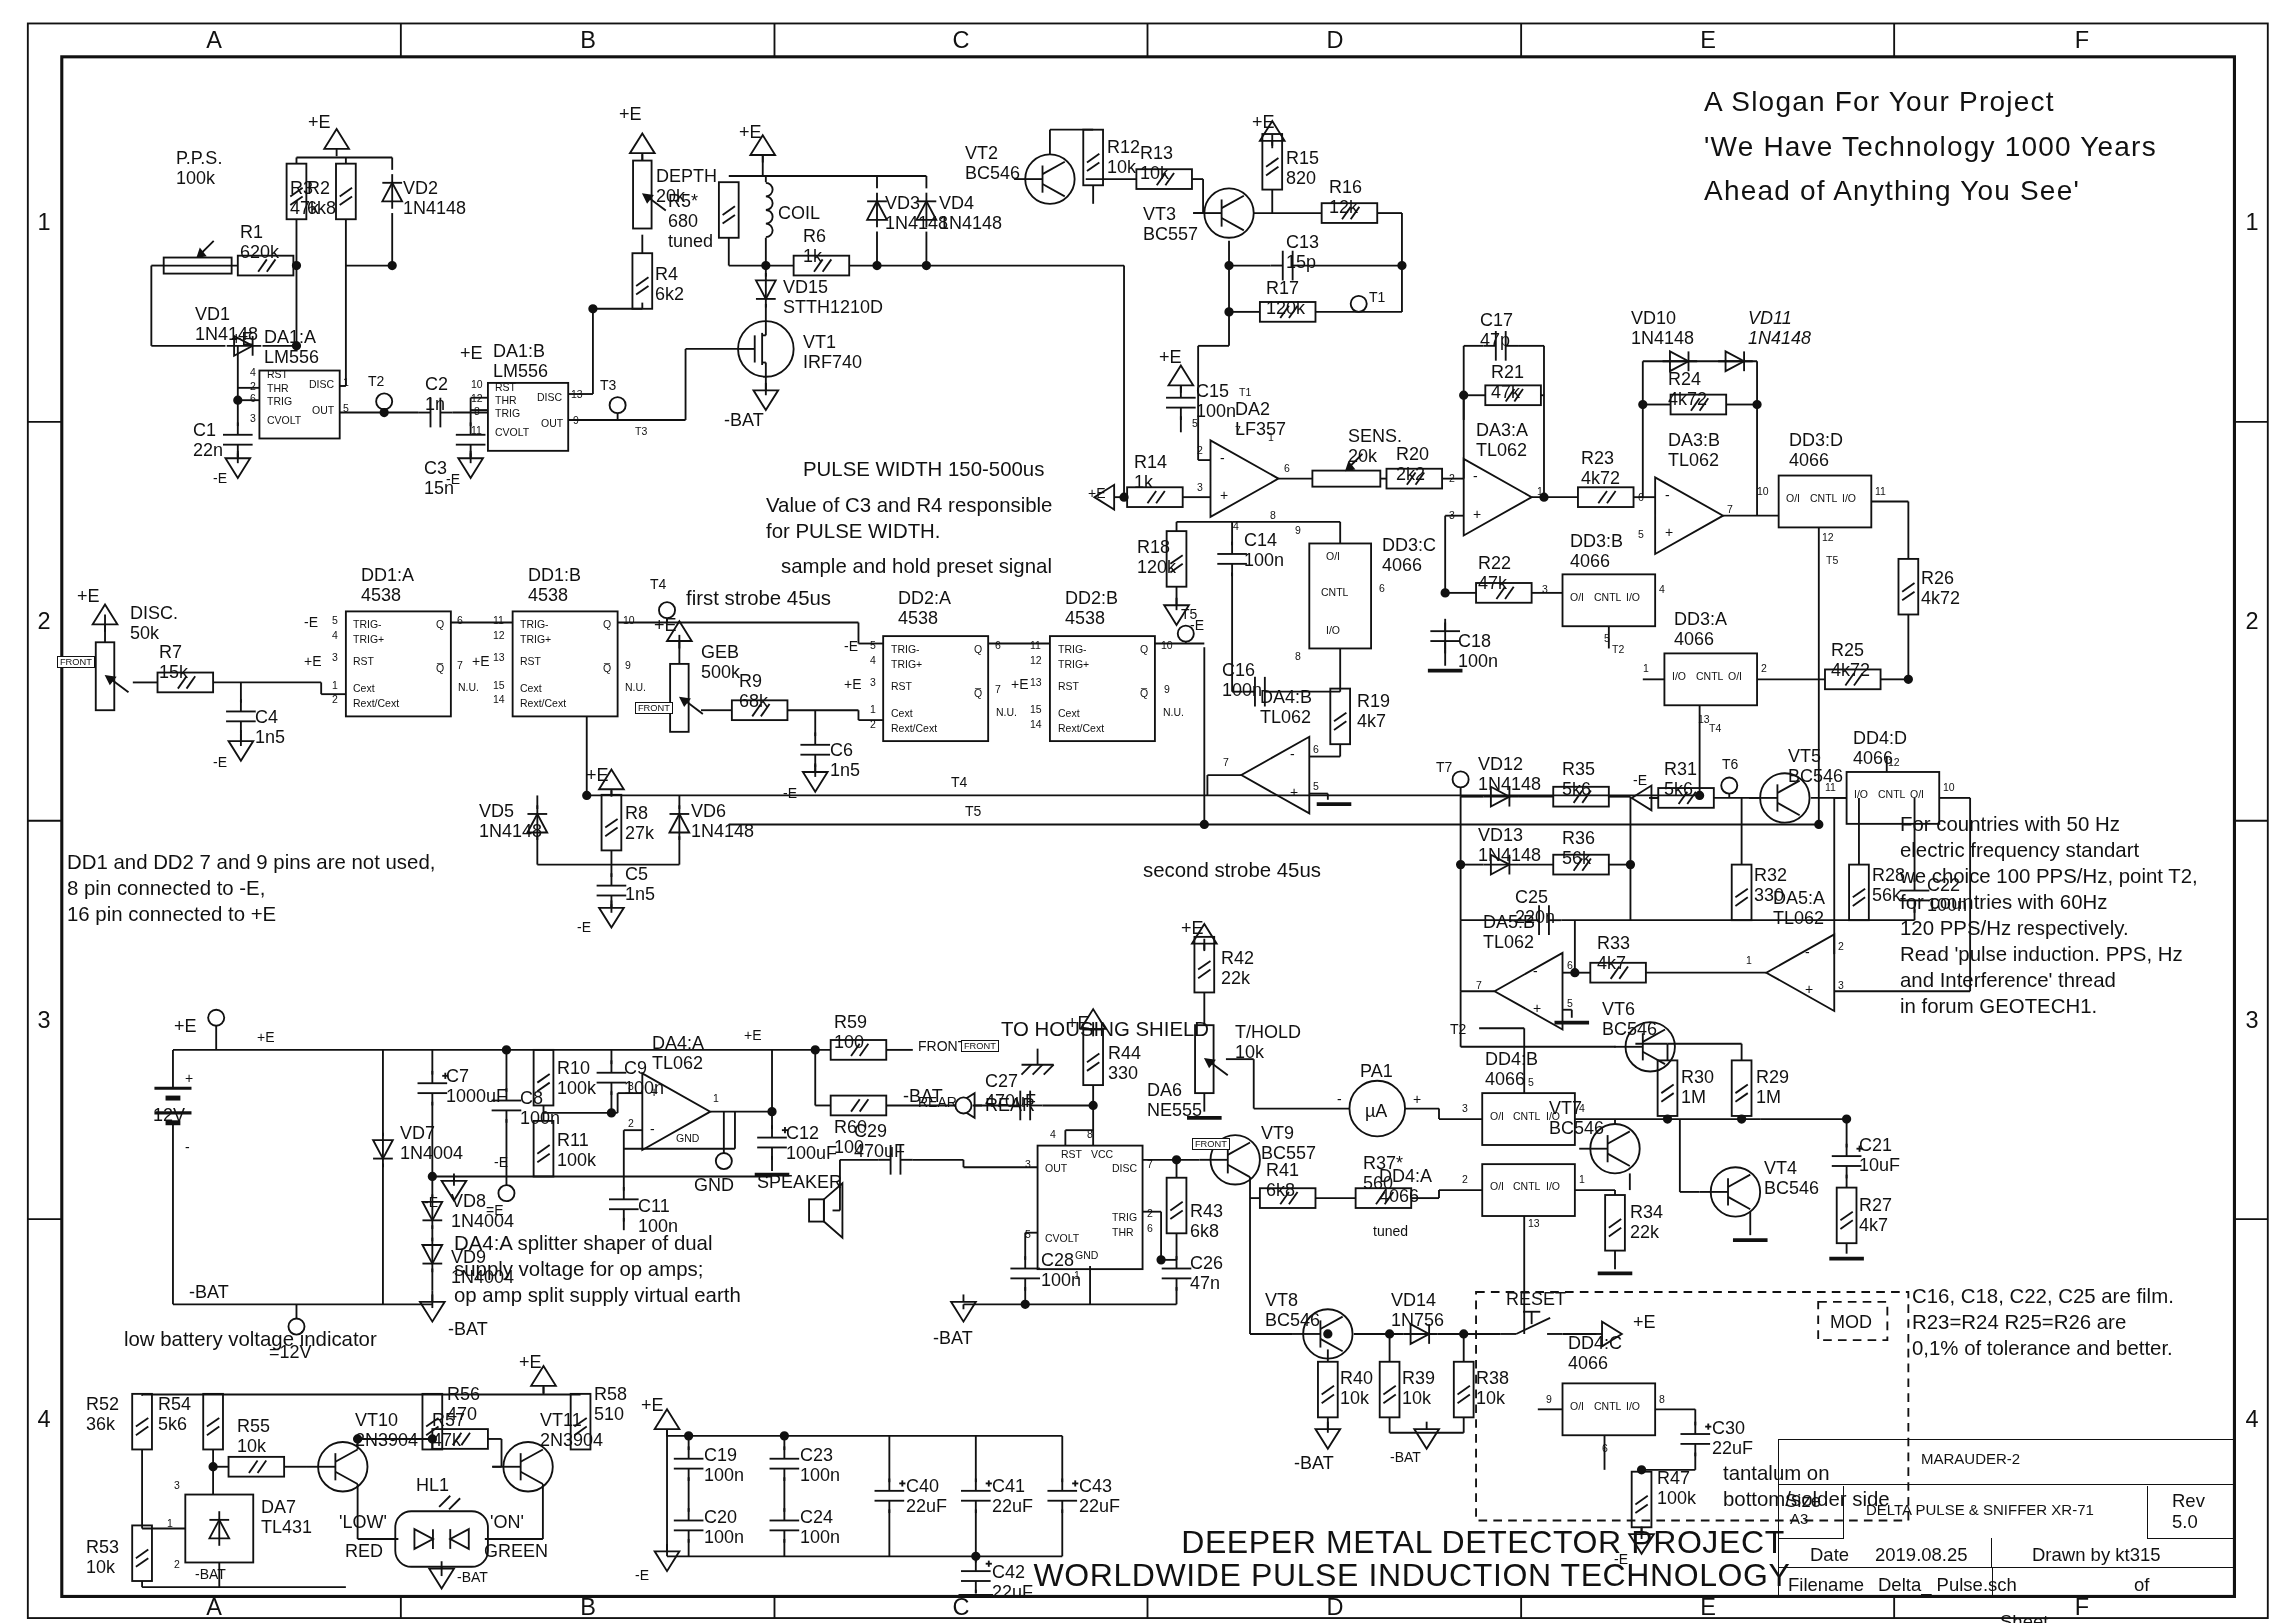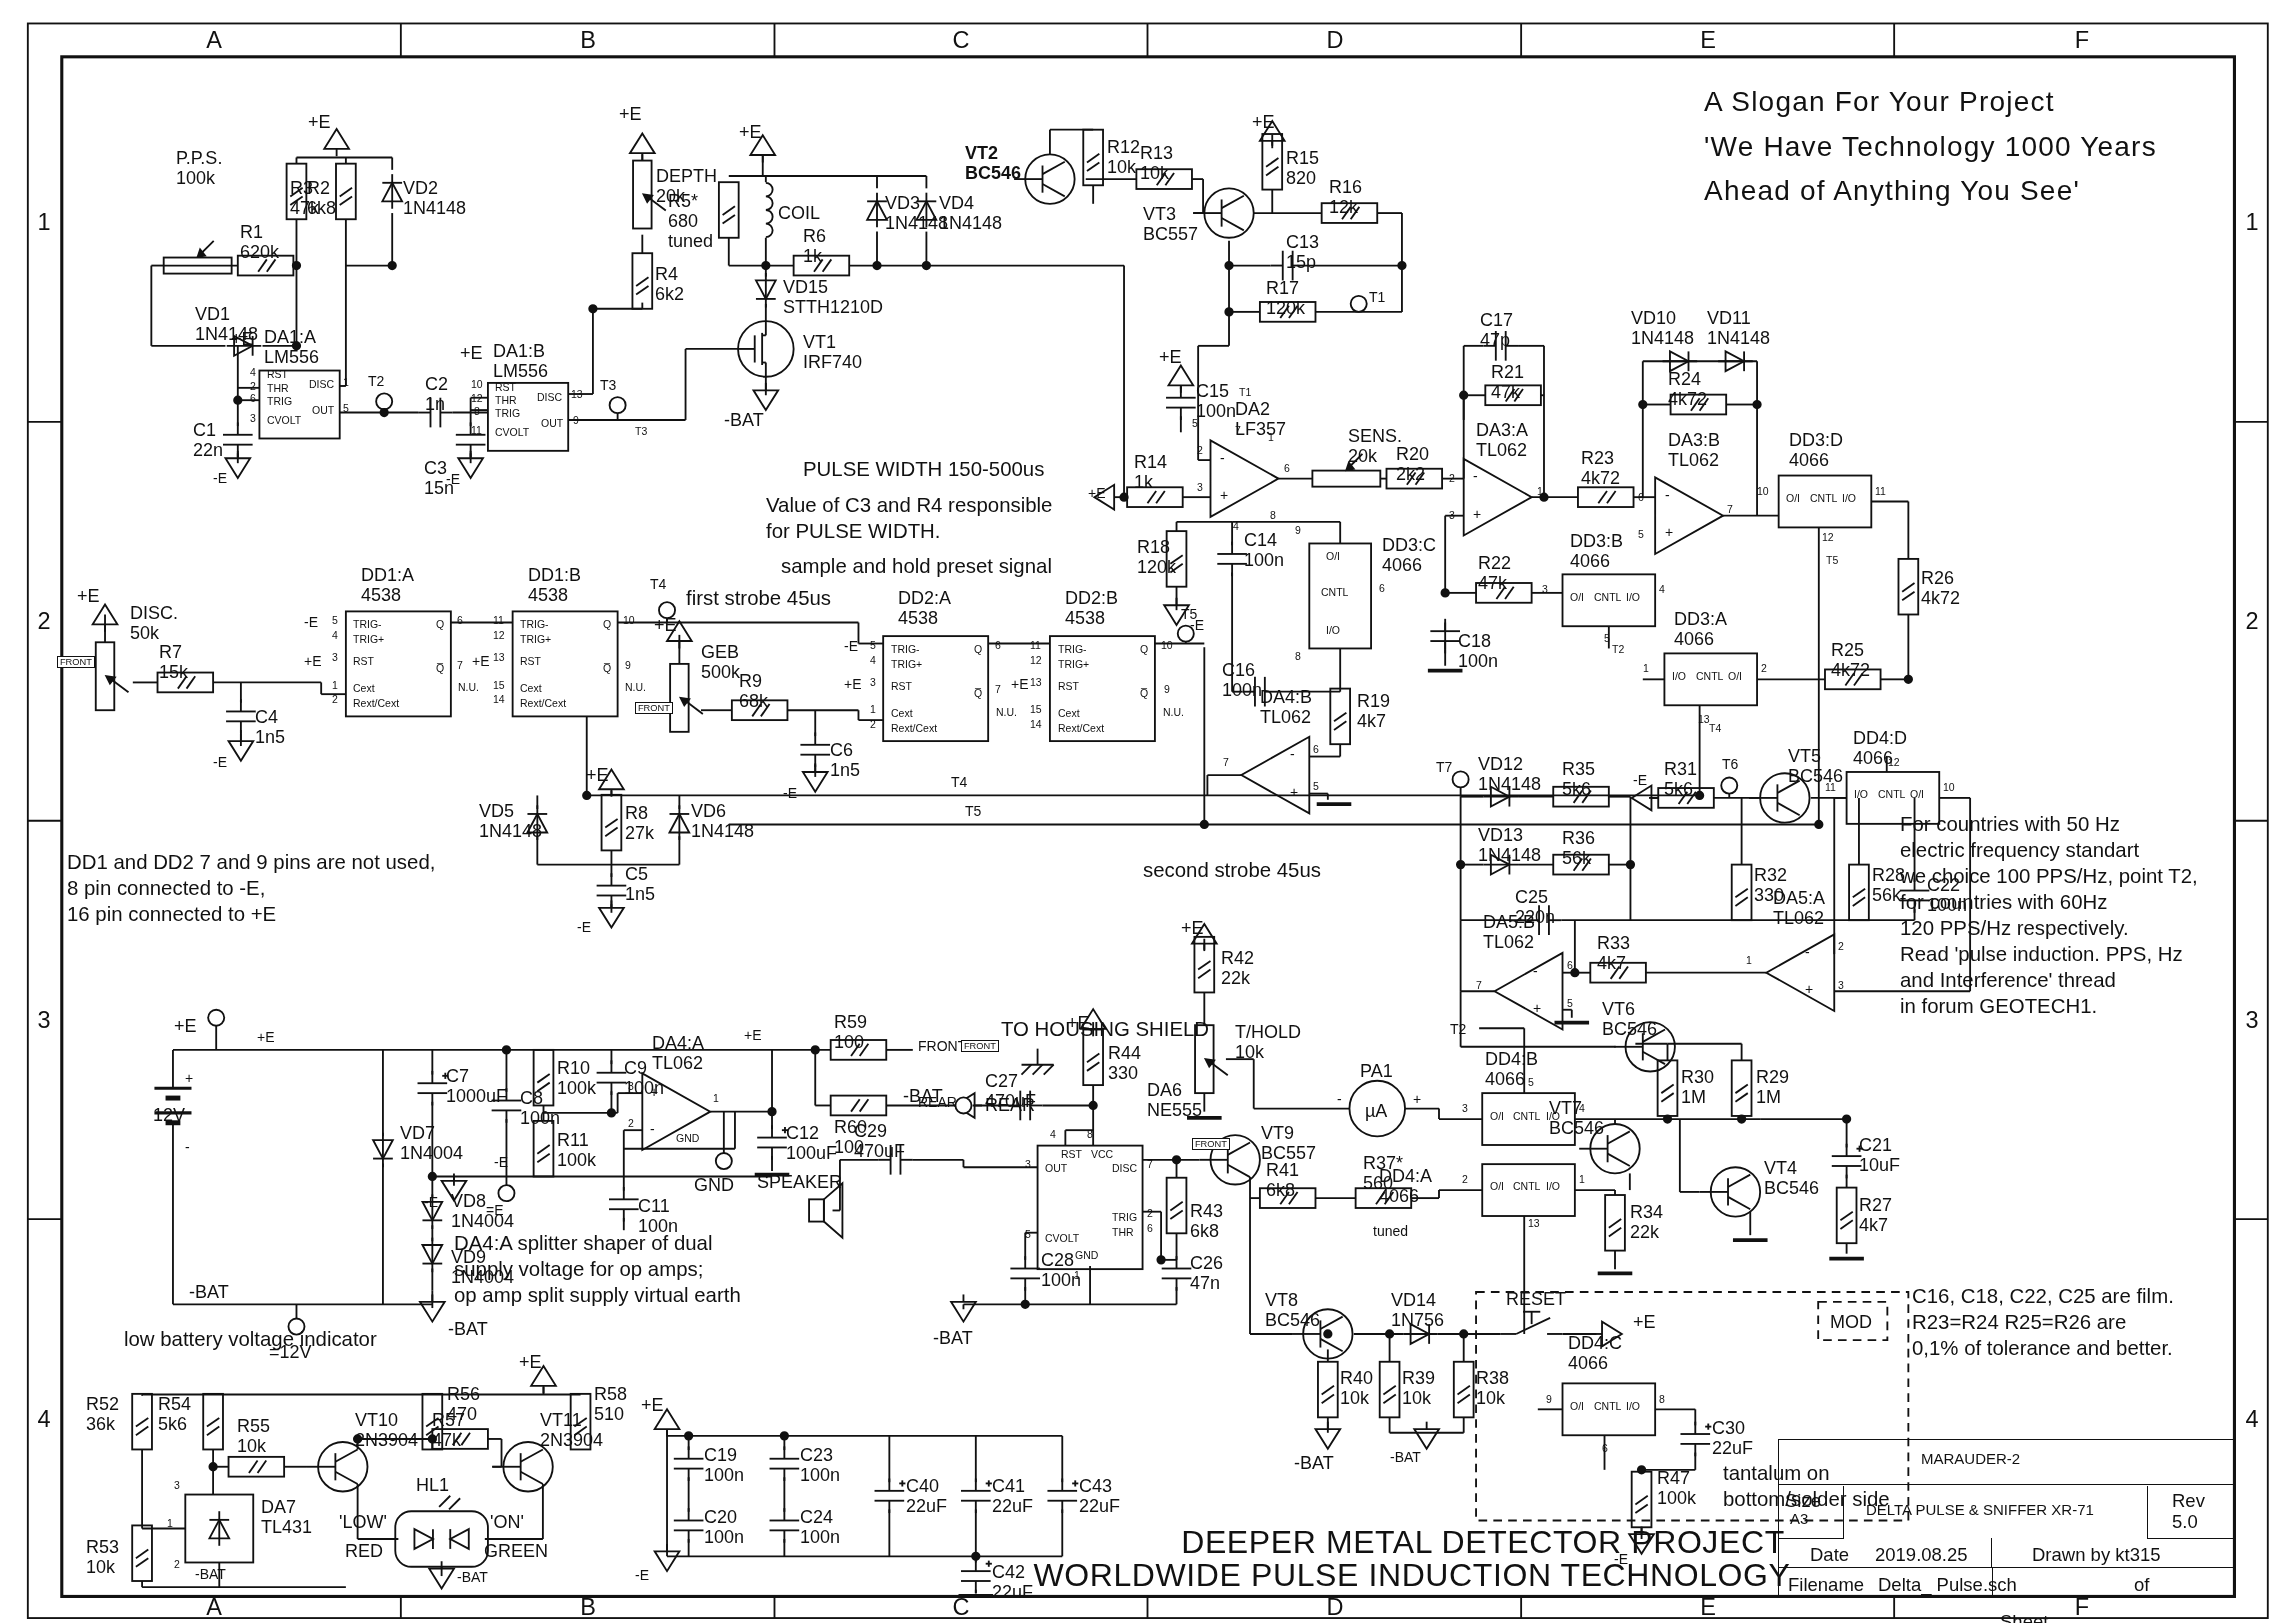--- a/index.html
+++ b/index.html
@@ -1128,21 +1128,21 @@
       <div class="lbl" style="left: 939px; top: 193px;">VD4
 1N4148</div>
       <div class="lbl" style="left: 783px; top: 277px;">VD15
 STTH1210D</div>
       <div class="lbl" style="left: 803px; top: 332px;">VT1
 IRF740</div>
       <div class="lbl" style="left: 724px; top: 410px;">-BAT</div>
       <div class="lbl n" style="left: 803px; top: 458px;">PULSE WIDTH 150-500us</div>
       <div class="lbl n" style="left: 766px; top: 494px;">Value of C3 and R4 responsible</div>
       <div class="lbl n" style="left: 766px; top: 520px;">for PULSE WIDTH.</div>
-      <div class="lbl" style="left: 965px; top: 143px; font-weight: bold;">VT2
+      <div class="lbl" style="left: 965px; top: 143px;">VT2
 BC546</div>
       <div class="lbl" style="left: 1107px; top: 137px;">R12
 10k</div>
       <div class="lbl" style="left: 1140px; top: 143px;">R13
 10k</div>
       <div class="lbl" style="left: 1143px; top: 204px;">VT3
 BC557</div>
       <div class="lbl" style="left: 1252px; top: 112px;">+E</div>
       <div class="lbl" style="left: 1286px; top: 148px;">R15
 820</div>
@@ -1213,21 +1213,21 @@
 TL062</div>
       <div class="lbl s" style="left: 1473px; top: 469px;">-</div>
       <div class="lbl s" style="left: 1473px; top: 507px;">+</div>
       <div class="lbl xs" style="left: 1449px; top: 473px;">2</div>
       <div class="lbl xs" style="left: 1449px; top: 510px;">3</div>
       <div class="lbl xs" style="left: 1537px; top: 486px;">1</div>
       <div class="lbl" style="left: 1581px; top: 448px;">R23
 4k72</div>
       <div class="lbl" style="left: 1631px; top: 308px;">VD10
 1N4148</div>
-      <div class="lbl" style="left: 1707px; top: 308px;">VD11
+      <div class="lbl" style="left: 1748px; top: 308px; font-style: italic;">VD11
 1N4148</div>
       <div class="lbl" style="left: 1668px; top: 369px;">R24
 4k72</div>
       <div class="lbl" style="left: 1668px; top: 430px;">DA3:B
 TL062</div>
       <div class="lbl s" style="left: 1665px; top: 488px;">-</div>
       <div class="lbl s" style="left: 1665px; top: 525px;">+</div>
       <div class="lbl xs" style="left: 1638px; top: 492px;">6</div>
       <div class="lbl xs" style="left: 1638px; top: 529px;">5</div>
       <div class="lbl xs" style="left: 1727px; top: 504px;">7</div>

